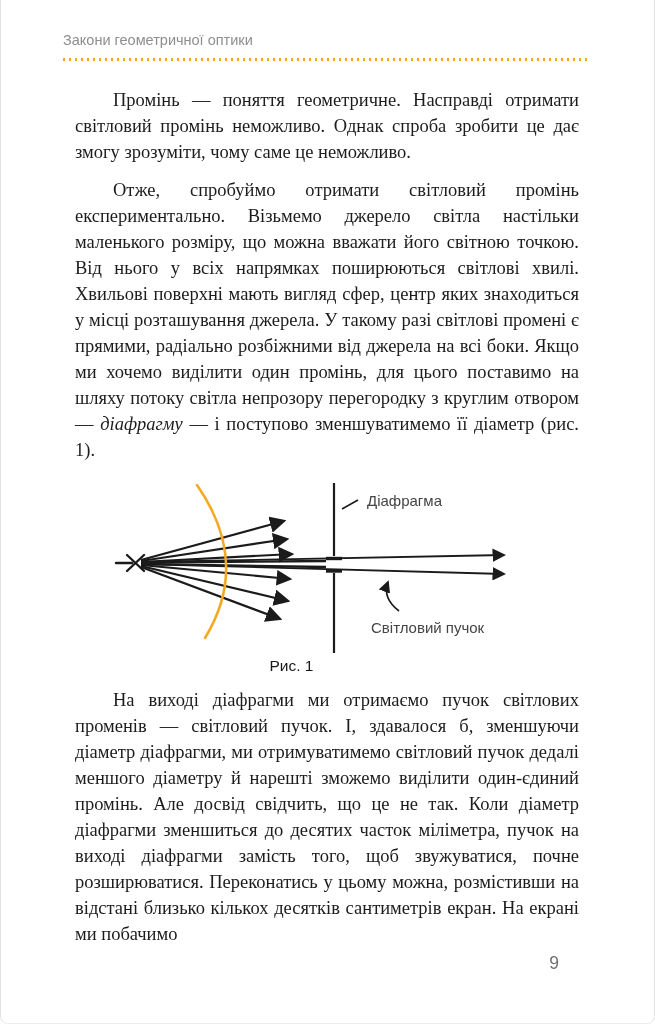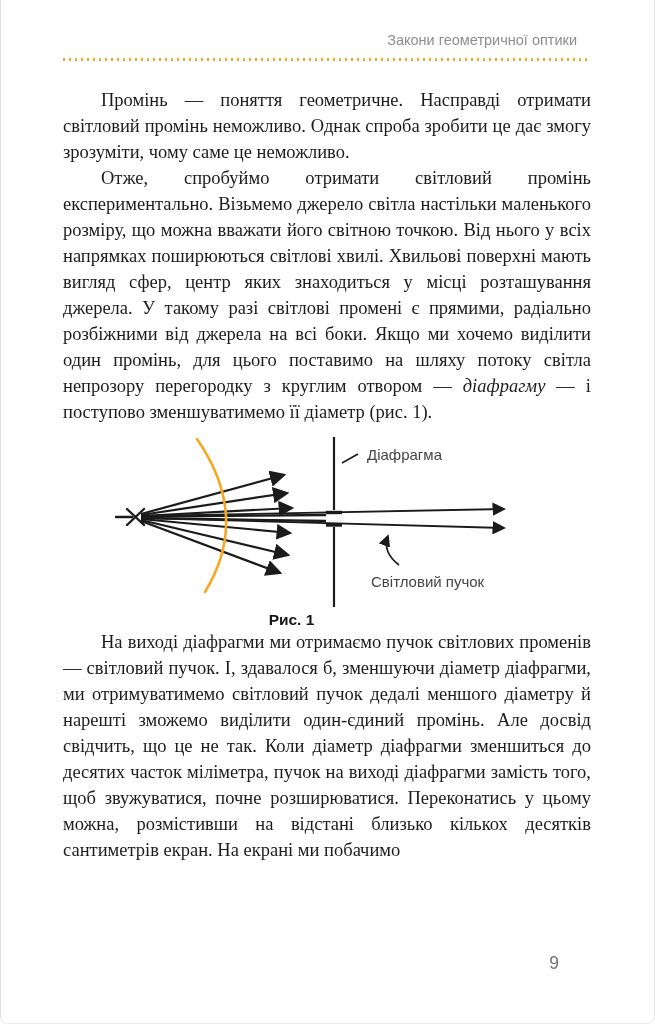--- a/index.html
+++ b/index.html
@@ -21,34 +21,34 @@
     border-radius:0 0 8px 8px;
     overflow:hidden;
     font-family:"Liberation Serif", serif;
     color:var(--ink);
   }
   .content{
     padding:0 63px 0 62px;
   }
   .running-head{
     margin-top:32px;
-    text-align:right;
+    text-align:left;
     padding-right:14px;
     font-family:"Liberation Sans", sans-serif;
     font-size:14.5px;
     line-height:1.2;
     color:var(--muted);
   }
   .dotted-rule{
     margin-top:9px;
     height:2.4px;
     background:repeating-linear-gradient(to right, var(--accent) 0 2.4px, transparent 2.4px 6px);
   }
   p.body-par{
-    margin:0;
+    margin:12px;
     font-size:18.5px;
     line-height:26px;
     text-align:justify;
     text-indent:38px;
     color:var(--ink);
   }
   p.body-par.first{ margin-top:26px; }
   p.body-par em{ }
   figure.fig{
     margin:4px -63px 0 -62px;
@@ -58,21 +58,21 @@
   .fig svg{ display:block; }
   .fig-label{
     font-family:"Liberation Sans", sans-serif;
     font-size:15px;
     fill:var(--label);
   }
   figcaption{
     margin-top:0px;
     text-align:center;
     font-family:"Liberation Sans", sans-serif;
-    font-weight:bold;
+    font-weight:normal;
     font-size:15.5px;
     color:#171717;
   }
   .page-number{
     position:absolute;
     left:543px;
     top:953px;
     width:20px;
     text-align:center;
     font-family:"Liberation Sans", sans-serif;

